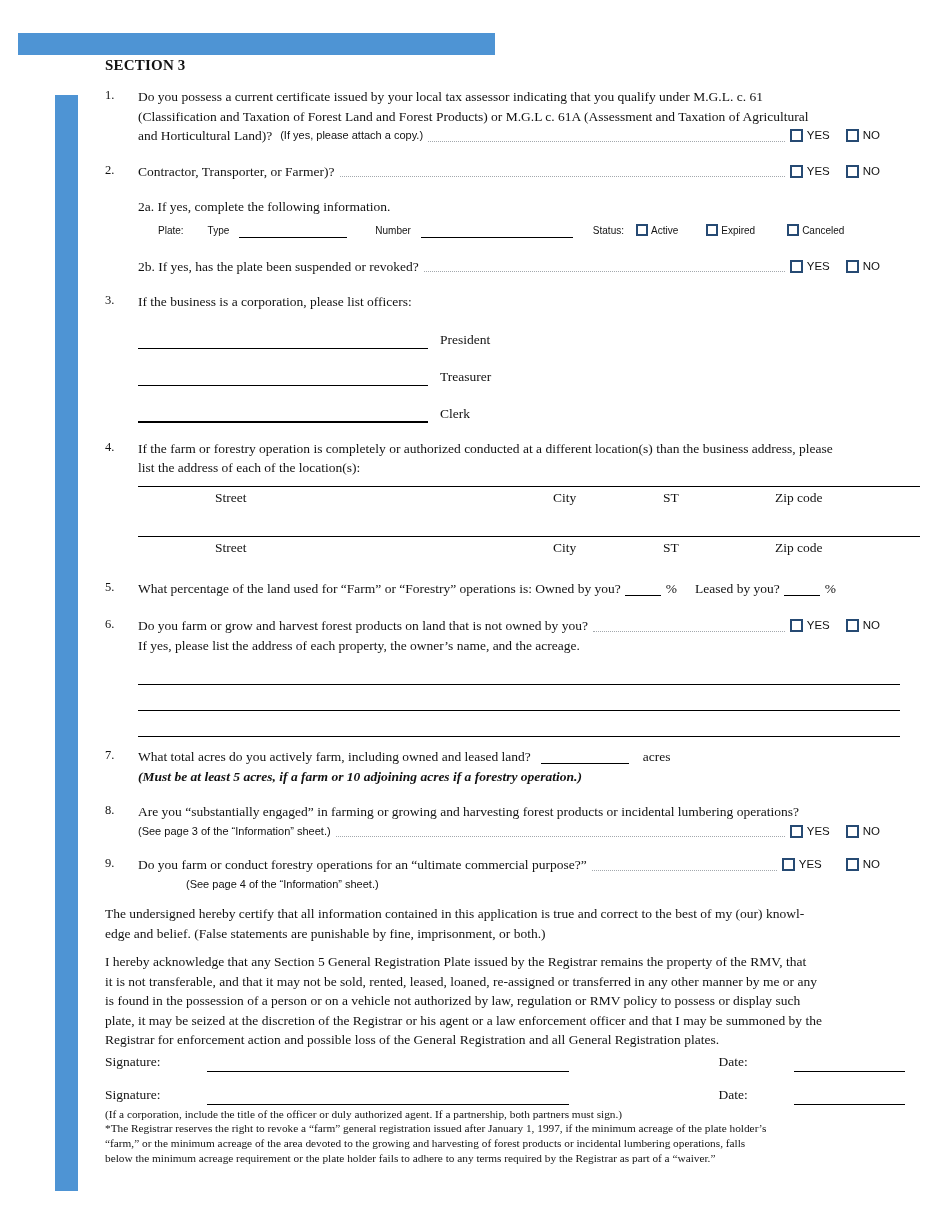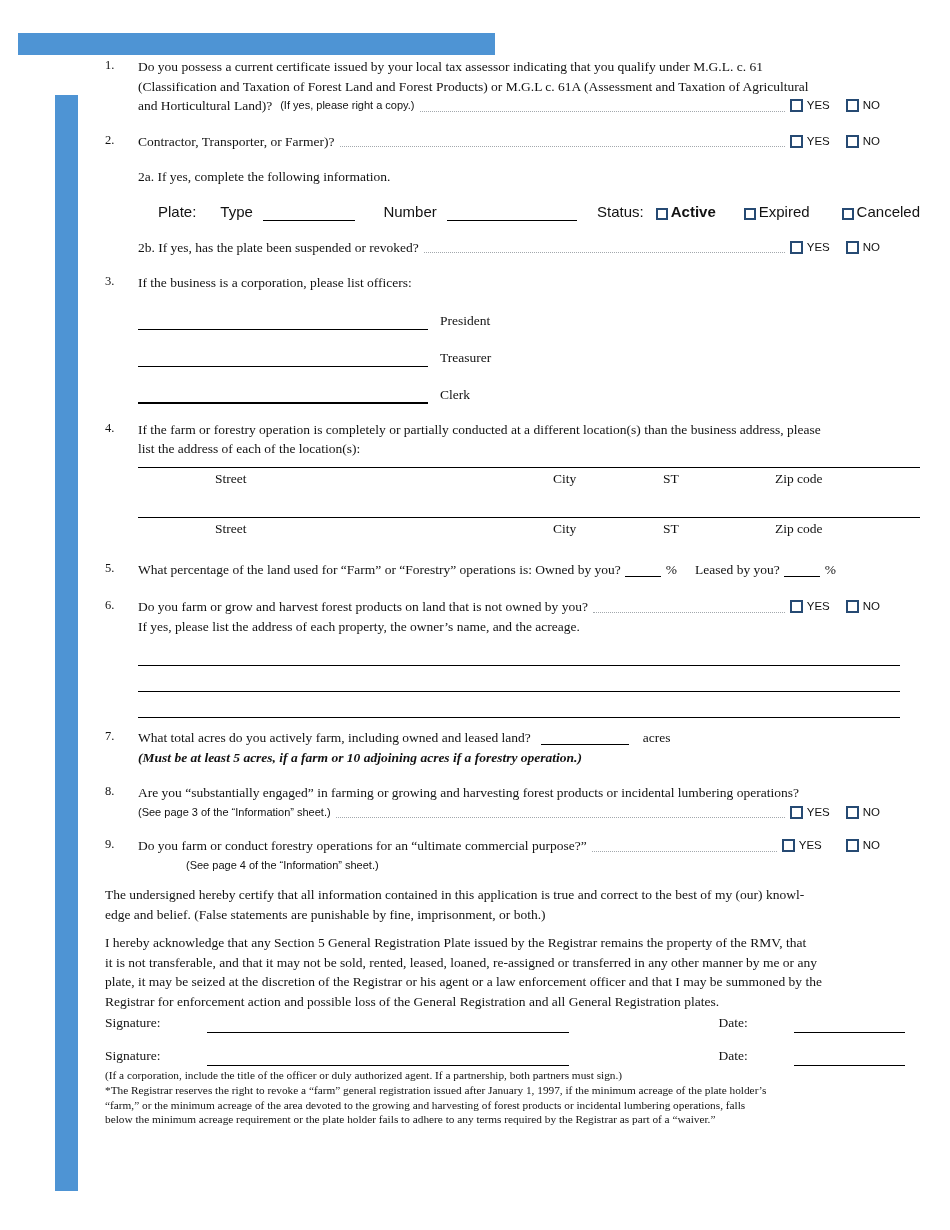--- a/index.html
+++ b/index.html
@@ -24,22 +24,22 @@
   .cb-label { font-family:"Liberation Sans", sans-serif; font-size:11.5px; margin-left:4px; }
   .gap16 { margin-left:16px; }
 
   .sans { font-family:"Liberation Sans", sans-serif; font-size:11.5px; }
   .note-inline { font-family:"Liberation Sans", sans-serif; font-size:11px; margin-left:8px; }
   .blank { border-bottom:1px solid #000; display:inline-block; height:15px; }
 
   .mb10{margin-bottom:10px}.mb14{margin-bottom:14px}.mb16{margin-bottom:16px}
   .mb18{margin-bottom:18px}.mb24{margin-bottom:24px}
 
-  .plate-row { display:flex; align-items:flex-end; padding-left:20px; margin-top:16px;
-               font-family:"Liberation Sans", sans-serif; font-size:15px; line-height:18px; }
+  .plate-row { display:flex; align-items:center; padding-left:20px; margin-top:5px;
+               font-family:"Liberation Sans", sans-serif; font-size:10px; line-height:18px; }
   .plate-row .cb { width:12px; height:12px; border-width:2px; margin-bottom:1px; }
 
   .officer-row { display:flex; align-items:flex-end; margin-top:18px; line-height:19px; }
   .officer-line { width:290px; border-bottom:1.4px solid #000; height:18px; }
   .officer-label { margin-left:12px; }
 
   .addr-rule { border-top:1px solid #000; height:0; margin-top:8px; }
   .addr-labels { position:relative; height:18px; }
   .addr-labels span { position:absolute; top:3px; }
 
@@ -56,28 +56,29 @@
   .fine { font-size:11.3px; line-height:14.8px; }
 </style>
 </head>
 <body>
 
 <div class="topbar"></div>
 <div class="sidebar"></div>
 
 <div class="content">
 
+  <div class="section-title">SECTION 3</div>
 
   <div class="q mb16">
     <span class="qnum">1.</span>
     <div class="qline">Do you possess a current certificate issued by your local tax assessor indicating that you qualify under M.G.L. c. 61</div>
     <div class="qline">(Classification and Taxation of Forest Land and Forest Products) or M.G.L c. 61A (Assessment and Taxation of Agricultural</div>
     <div class="flexline">
       <span>and Horticultural Land)?</span>
-      <span class="note-inline">(If yes, please right a copy.)</span>
+      <span class="note-inline">(If yes, please attach a copy.)</span>
       <span class="leader"></span>
       <span class="yesno">
         <span class="cb"></span>
         <span class="cb-label">YES</span>
         <span class="cb gap16"></span>
         <span class="cb-label">NO</span>
       </span>
     </div>
   </div>
 
@@ -97,21 +98,21 @@
     <div style="margin-top:16px;">
       <div class="qline">2a. If yes, complete the following information.</div>
       <div class="plate-row">
         <span>Plate:</span>
         <span style="margin-left:24px;">Type</span>
         <span class="blank" style="width:108px; margin-left:10px;"></span>
         <span style="margin-left:28px;">Number</span>
         <span class="blank" style="width:152px; margin-left:10px;"></span>
         <span style="margin-left:20px;">Status:</span>
         <span class="cb" style="margin-left:12px;"></span>
-        <span style="margin-left:3px;font-weight:bold;">Active</span>
+        <span style="margin-left:3px;">Active</span>
         <span class="cb" style="margin-left:28px;"></span>
         <span style="margin-left:3px;">Expired</span>
         <span class="cb" style="margin-left:32px;"></span>
         <span style="margin-left:3px;">Canceled</span>
       </div>
     </div>
 
     <div class="flexline" style="margin-top:17px;">
       <span>2b. If yes, has the plate been suspended or revoked?</span>
       <span class="leader"></span>
@@ -136,21 +137,21 @@
       <span class="officer-label">Treasurer</span>
     </div>
     <div class="officer-row">
       <span class="officer-line" style="border-bottom-width:2px;"></span>
       <span class="officer-label">Clerk</span>
     </div>
   </div>
 
   <div class="q mb24">
     <span class="qnum">4.</span>
-    <div class="qline">If the farm or forestry operation is completely or partially conducted at a different location(s) than the business address, please</div>
+    <div class="qline">If the farm or forestry operation is completely or authorized conducted at a different location(s) than the business address, please</div>
     <div class="qline">list the address of each of the location(s):</div>
     <div class="addr-rule"></div>
     <div class="addr-labels">
       <span style="left:77px">Street</span>
       <span style="left:415px">City</span>
       <span style="left:525px">ST</span>
       <span style="left:637px">Zip code</span>
     </div>
     <div class="addr-rule" style="margin-top:31px;"></div>
     <div class="addr-labels">
@@ -232,20 +233,21 @@
   </div>
 
   <div class="para" style="margin-bottom:9px;">
     <div>The undersigned hereby certify that all information contained in this application is true and correct to the best of my (our) knowl-</div>
     <div>edge and belief. (False statements are punishable by fine, imprisonment, or both.)</div>
   </div>
 
   <div class="para" style="">
     <div>I hereby acknowledge that any Section 5 General Registration Plate issued by the Registrar remains the property of the RMV, that</div>
     <div>it is not transferable, and that it may not be sold, rented, leased, loaned, re-assigned or transferred in any other manner by me or any</div>
+    <div>is found in the possession of a person or on a vehicle not authorized by law, regulation or RMV policy to possess or display such</div>
     <div>plate, it may be seized at the discretion of the Registrar or his agent or a law enforcement officer and that I may be summoned by the</div>
     <div>Registrar for enforcement action and possible loss of the General Registration and all General Registration plates.</div>
   </div>
 
   <div class="sig-row">
     <span>Signature:</span>
     <span class="sig-line"></span>
     <span class="sig-spacer"></span>
     <span>Date:</span>
     <span class="date-line"></span>

